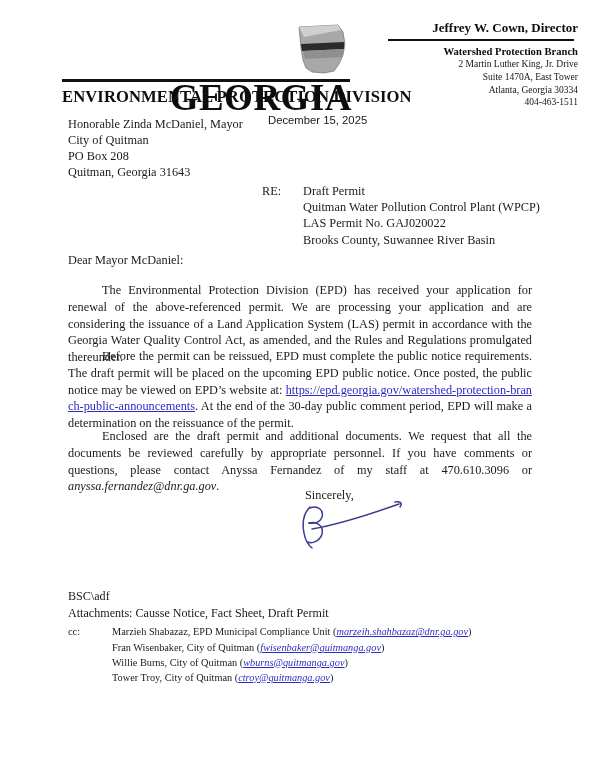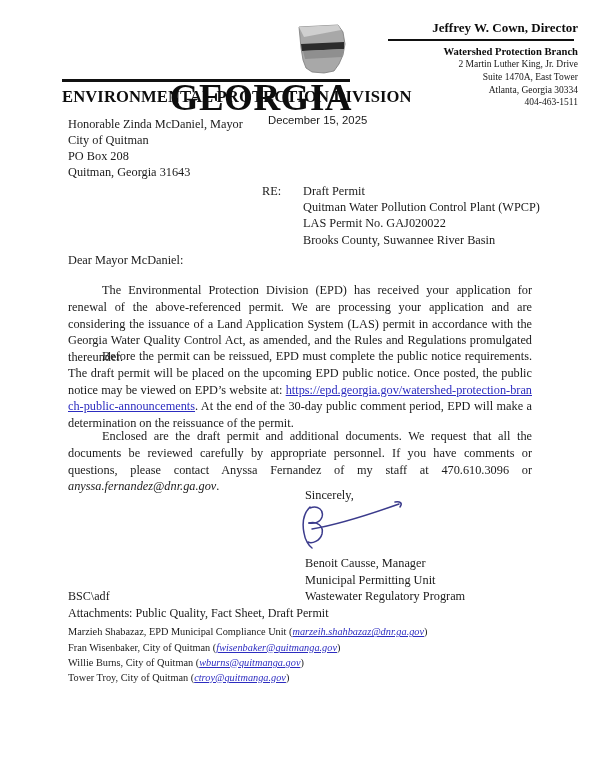--- a/index.html
+++ b/index.html
@@ -277,29 +277,27 @@
         <svg viewBox="0 0 150 56" width="150" height="56" aria-hidden="true">
           <g fill="none" stroke="#3b3b8c" stroke-width="1.5" stroke-linecap="round">
             <path d="M14,8 C8,14 6,24 8,34 C9,41 13,47 16,49"></path>
             <path d="M14,9 C22,6 28,11 26,18 C24,24 17,25 13,24"></path>
             <path d="M13,24 C21,22 28,27 26,35 C24,42 16,45 12,43"></path>
             <path d="M16,30 C40,26 72,16 103,5"></path>
             <path d="M99,3 C104,2 107,4 104,8"></path>
           </g>
         </svg>
       </div>
-      <div class="sig-name">Benoit Causse, Manager
-Municipal Permitting Unit
-Wastewater Regulatory Program</div>
     </div>
 
     <div class="footer">
       <div class="footer-bsc">BSC\adf</div>
-      <div class="footer-att">Attachments:  Public Quality, Fact Sheet, Draft Permit</div>
+      <div class="footer-att">Attachments:  Causse Notice, Fact Sheet, Draft Permit</div>
       <div class="cc-wrap">
+        <div class="cc-label">cc:</div>
         <div class="cc-list" id="cc-list">
             <div class="cc-line"><span>Marzieh Shabazaz, EPD Municipal Compliance Unit (</span><a class="cc-email" href="#">marzeih.shahbazaz@dnr.ga.gov</a><span>)</span></div>
             <div class="cc-line"><span>Fran Wisenbaker, City of Quitman (</span><a class="cc-email" href="#">fwisenbaker@quitmanga.gov</a><span>)</span></div>
             <div class="cc-line"><span>Willie Burns, City of Quitman (</span><a class="cc-email" href="#">wburns@quitmanga.gov</a><span>)</span></div>
             <div class="cc-line"><span>Tower Troy, City of Quitman (</span><a class="cc-email" href="#">ctroy@quitmanga.gov</a><span>)</span></div>
           </div>
       </div>
     </div>
 
   </div>

